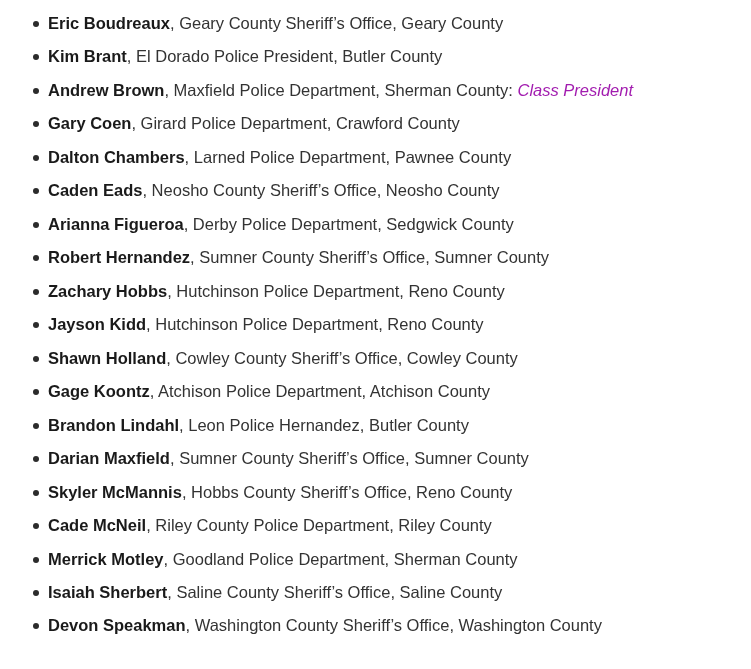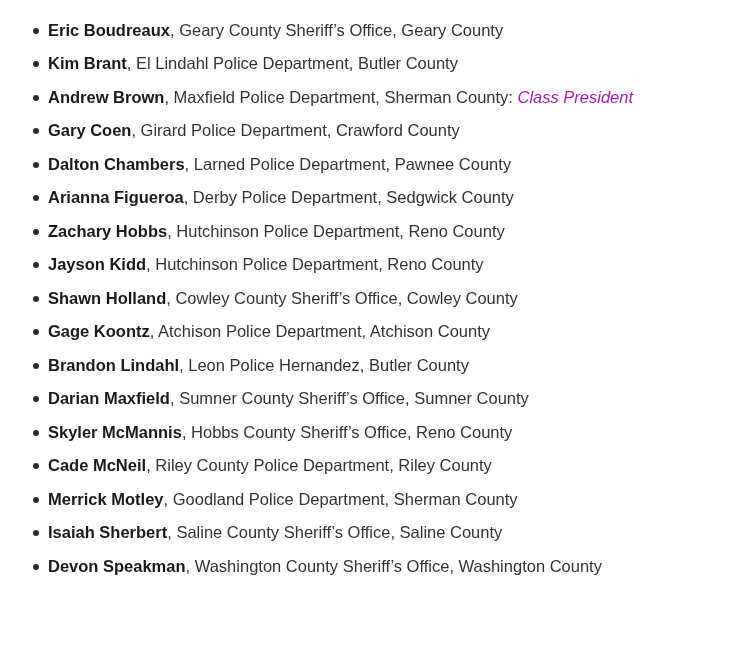--- a/index.html
+++ b/index.html
@@ -15,21 +15,21 @@
     overflow: hidden;
   }
   .roster {
     list-style: none;
     margin: 0;
     padding: 14px 0 0 0;
   }
   .roster-item {
     position: relative;
     padding: 0 10px 0 48px;
-    margin: 7px 0 14px 0;
+    margin: 0 0 14px 0;
     font-size: 16.5px;
     line-height: 1.18;
     white-space: nowrap;
   }
   .roster-item::before {
     content: "";
     position: absolute;
     left: 33px;
     top: 7px;
     width: 6px;
@@ -50,33 +50,39 @@
   }
 </style>
 </head>
 <body>
 
 <ul class="roster">
   <li class="roster-item">
     <span class="member-name">Eric Boudreaux</span><span class="member-detail">, Geary County Sheriff’s Office, Geary County</span><span class="member-note"></span>
   </li>
   <li class="roster-item">
-    <span class="member-name">Kim Brant</span><span class="member-detail">, El Lindahl Police Department, Butler County</span><span class="member-note"></span>
+    <span class="member-name">Kim Brant</span><span class="member-detail">, El Dorado Police President, Butler County</span><span class="member-note"></span>
   </li>
   <li class="roster-item">
     <span class="member-name">Andrew Brown</span><span class="member-detail">, Maxfield Police Department, Sherman County: </span><span class="member-note">Class President</span>
   </li>
   <li class="roster-item">
     <span class="member-name">Gary Coen</span><span class="member-detail">, Girard Police Department, Crawford County</span><span class="member-note"></span>
   </li>
   <li class="roster-item">
     <span class="member-name">Dalton Chambers</span><span class="member-detail">, Larned Police Department, Pawnee County</span><span class="member-note"></span>
   </li>
   <li class="roster-item">
+    <span class="member-name">Caden Eads</span><span class="member-detail">, Neosho County Sheriff’s Office, Neosho County</span><span class="member-note"></span>
+  </li>
+  <li class="roster-item">
     <span class="member-name">Arianna Figueroa</span><span class="member-detail">, Derby Police Department, Sedgwick County</span><span class="member-note"></span>
+  </li>
+  <li class="roster-item">
+    <span class="member-name">Robert Hernandez</span><span class="member-detail">, Sumner County Sheriff’s Office, Sumner County</span><span class="member-note"></span>
   </li>
   <li class="roster-item">
     <span class="member-name">Zachary Hobbs</span><span class="member-detail">, Hutchinson Police Department, Reno County</span><span class="member-note"></span>
   </li>
   <li class="roster-item">
     <span class="member-name">Jayson Kidd</span><span class="member-detail">, Hutchinson Police Department, Reno County</span><span class="member-note"></span>
   </li>
   <li class="roster-item">
     <span class="member-name">Shawn Holland</span><span class="member-detail">, Cowley County Sheriff’s Office, Cowley County</span><span class="member-note"></span>
   </li>

